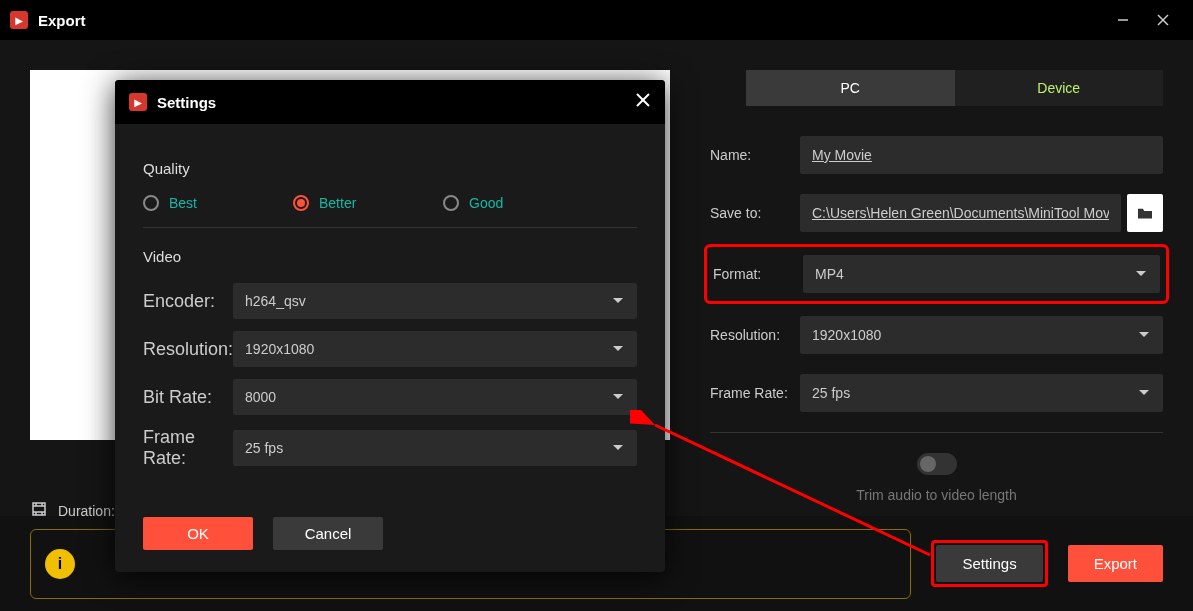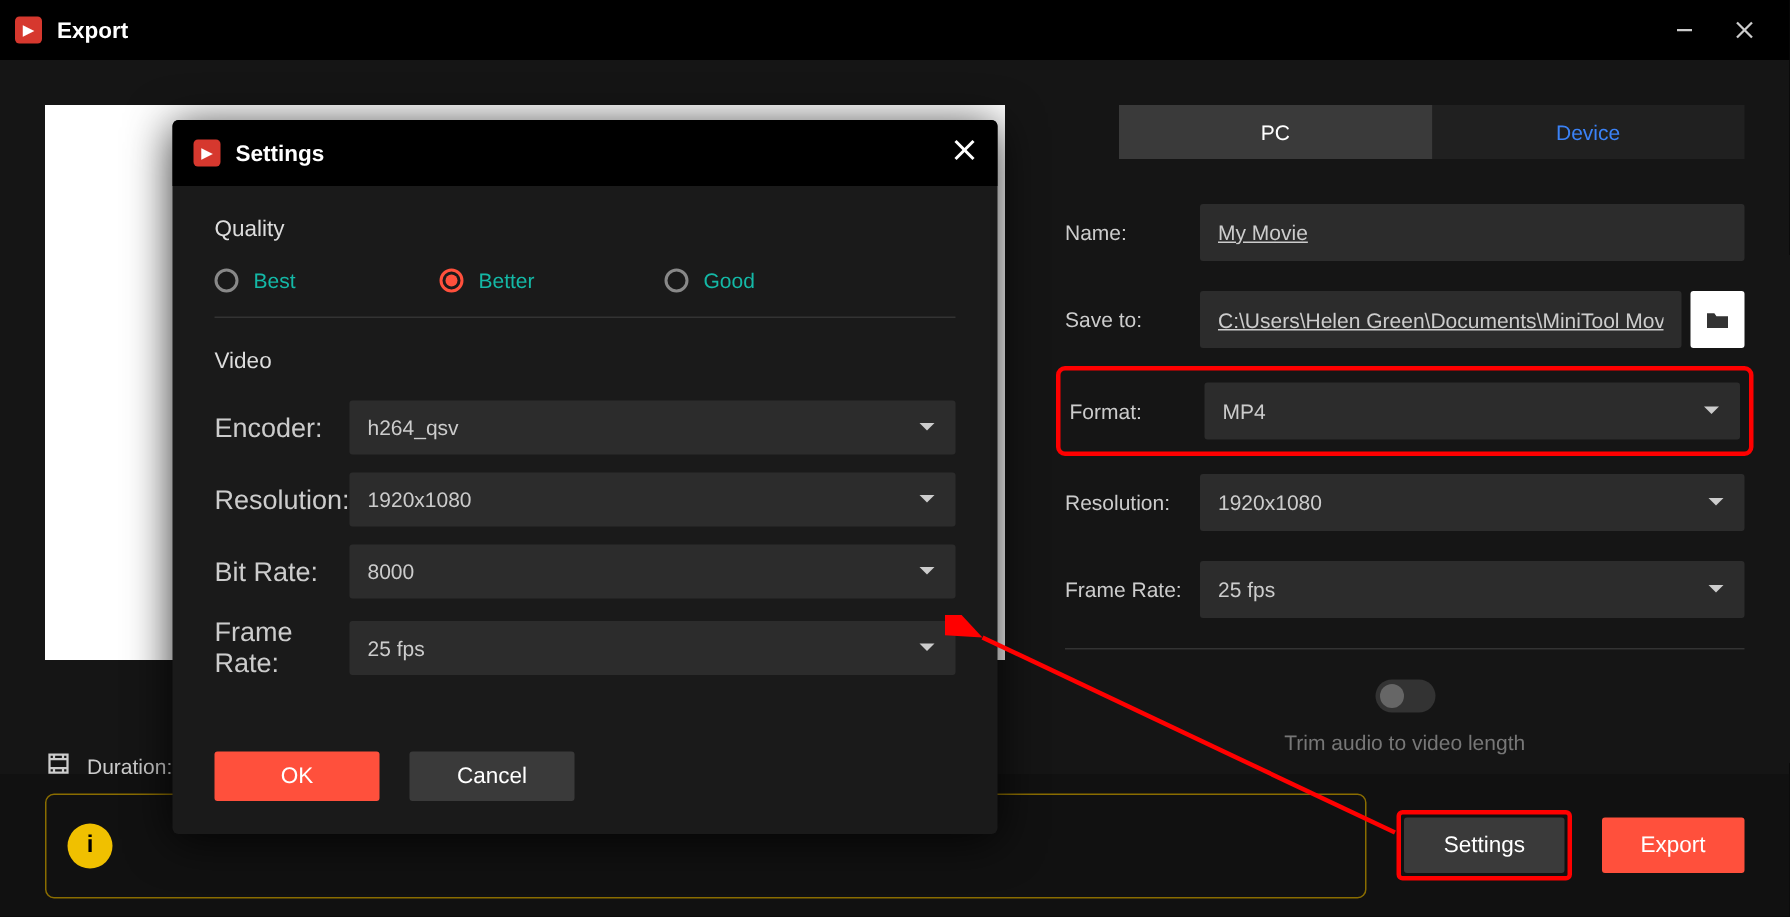--- a/index.html
+++ b/index.html
@@ -17,21 +17,21 @@
   
   
   .left { flex: 0 0 700px; padding: 30px; position: relative; }
   .preview { background: #fff; width: 640px; height: 370px; margin: 0 auto; }
   .duration-row { position: absolute; bottom: 90px; left: 30px; display: flex; align-items: center; gap: 10px; color: #ccc; font-size: 14px; }
   .film-icon svg { width: 18px; height: 18px; fill: #ccc; }
   
   
   .right { flex: 1; padding: 20px 30px 20px 10px; }
   .tabs { display: flex; gap: 0; margin-bottom: 30px; margin-top: 10px; padding-left: 36px; }
-  .tab { flex: 1; text-align: center; padding: 10px 0; font-size: 14px; color: #3b82f6; background: #2a2a2a; }
+  .tab { flex: 1; text-align: center; padding: 10px 0; font-size: 14px; color: #bef264; background: #2a2a2a; }
   .tab.selected { background: #3a3a3a; color: #fff; }
   .tab:not(.selected) { background: #202020; }
   
   .field-row { display: flex; align-items: center; margin-bottom: 20px; }
   .field-row .label { flex: 0 0 90px; font-size: 14px; color: #ccc; }
   .field-row .input { flex: 1; background: #2c2c2c; border: none; padding: 10px 12px; color: #ccc; font-size: 14px; height: 38px; border-radius: 2px; text-decoration: underline; }
   .field-row .select { flex: 1; background: #2c2c2c; padding: 10px 12px; color: #ccc; font-size: 14px; height: 38px; display: flex; align-items: center; justify-content: space-between; border-radius: 2px; }
   .field-row .browse { width: 36px; height: 38px; background: #fff; margin-left: 6px; display: flex; align-items: center; justify-content: center; border-radius: 2px; }
   .field-row .browse svg { width: 18px; height: 14px; fill: #333; }
   .chev svg { width: 14px; height: 10px; fill: #ccc; }
@@ -56,21 +56,21 @@
   .btn.gray { background: #3a3a3a; color: #fff; }
   .btn.red { background: #ff503c; color: #fff; }
   
   
   .modal { position: absolute; left: 115px; top: 80px; width: 550px; background: #1a1a1a; border-radius: 4px; box-shadow: 0 4px 30px rgba(0,0,0,0.8); z-index: 100; }
   .modal .m-title { height: 44px; background: #000; display: flex; align-items: center; padding: 0 14px; border-radius: 4px 4px 0 0; }
   .modal .m-title .logo { width: 18px; height: 18px; background: #d6382e; border-radius: 3px; margin-right: 10px; display:flex;align-items:center;justify-content:center;font-size:10px;color:#fff; }
   .modal .m-title .t { color: #fff; font-size: 15px; font-weight: 600; flex: 1; }
   .modal .m-title .close svg { width: 16px; height: 16px; stroke: #fff; stroke-width: 2; fill: none; }
   .modal .m-body { padding: 20px 28px; }
-  .section-h { font-size: 15px; color: #ddd; margin-bottom: 18px; }
+  .section-h { font-size: 15px; color: #ddd; margin-bottom: 18px; margin-top: 16px; }
   .radios { display: flex; gap: 0; margin-bottom: 16px; }
   .radio { flex: 0 0 150px; display: flex; align-items: center; gap: 10px; font-size: 14px; color: #14b8a6; }
   .radio .dot { width: 16px; height: 16px; border: 2px solid #888; border-radius: 50%; position: relative; }
   .radio.selected .dot { border-color: #ff503c; }
   .radio.selected .dot::after { content: ""; position: absolute; inset: 2px; background: #ff503c; border-radius: 50%; }
   .m-divider { height: 1px; background: #333; margin: 10px 0 20px 0; }
   
   .m-field { display: flex; align-items: center; margin-bottom: 12px; }
   .m-field .label { flex: 0 0 90px; font-size: 18px; color: #ccc; }
   .m-field .select { flex: 1; background: #2c2c2c; padding: 10px 12px; color: #ccc; font-size: 14px; height: 36px; display: flex; align-items: center; justify-content: space-between; border-radius: 2px; }

